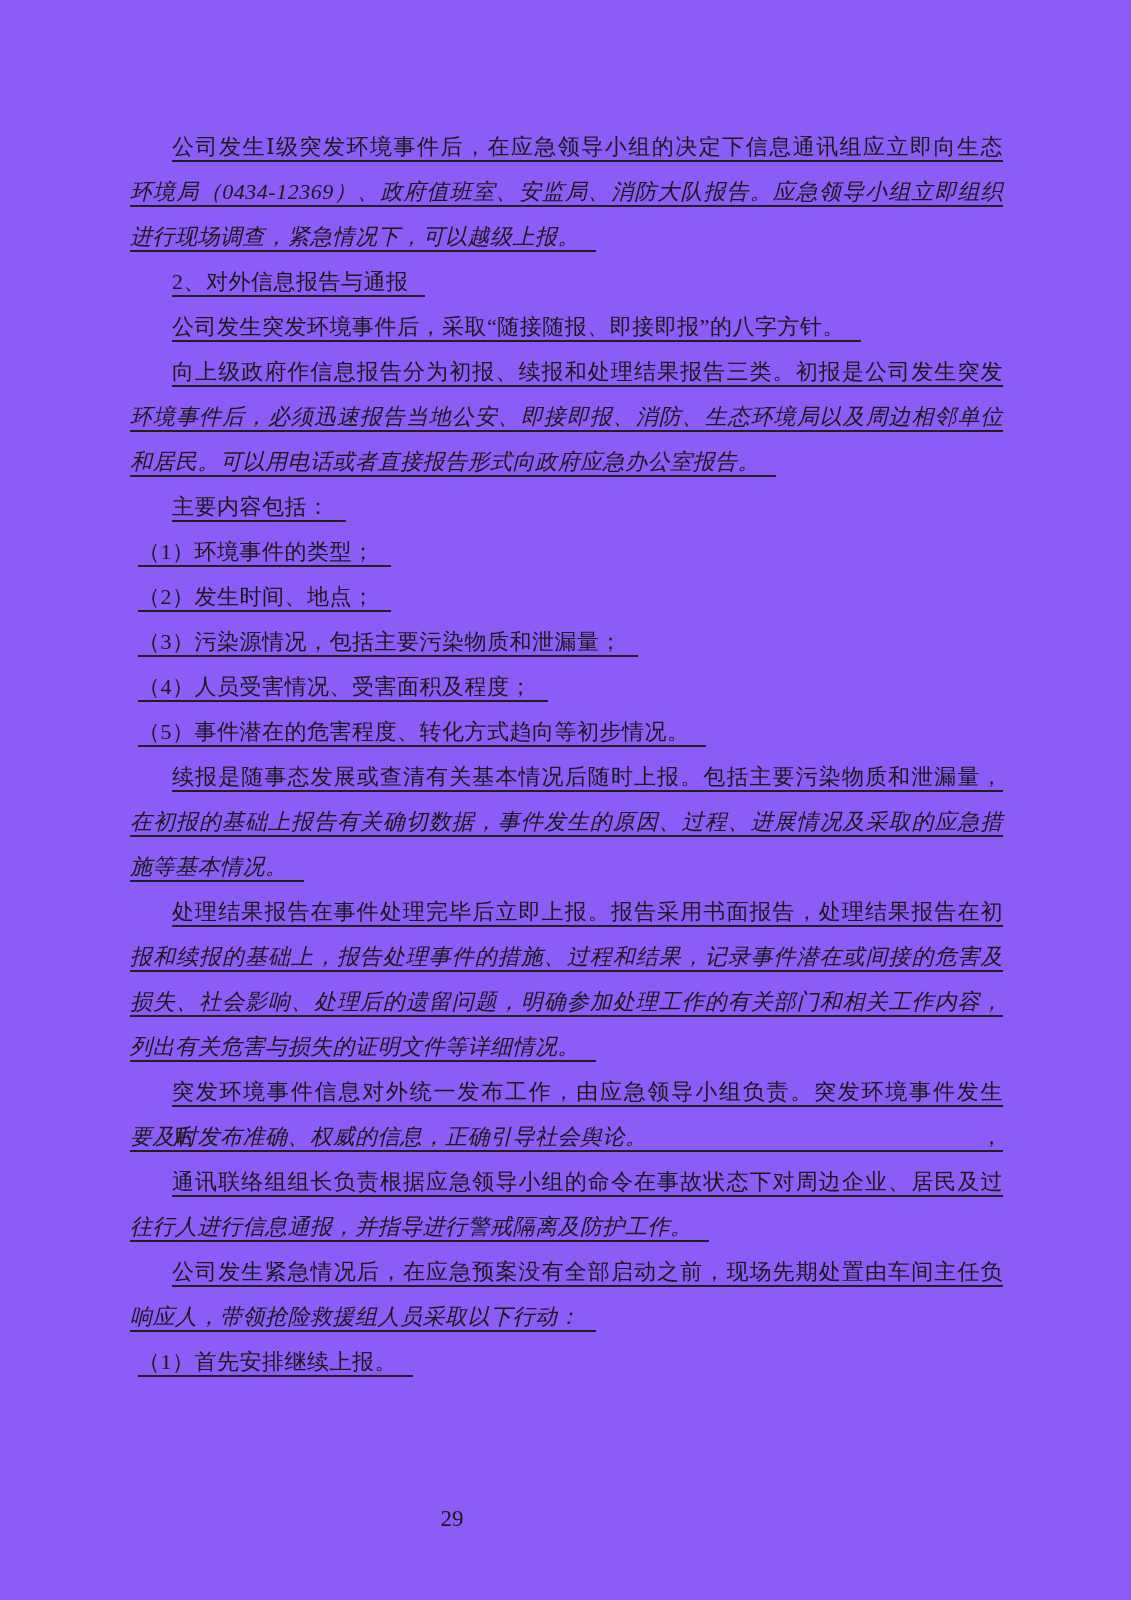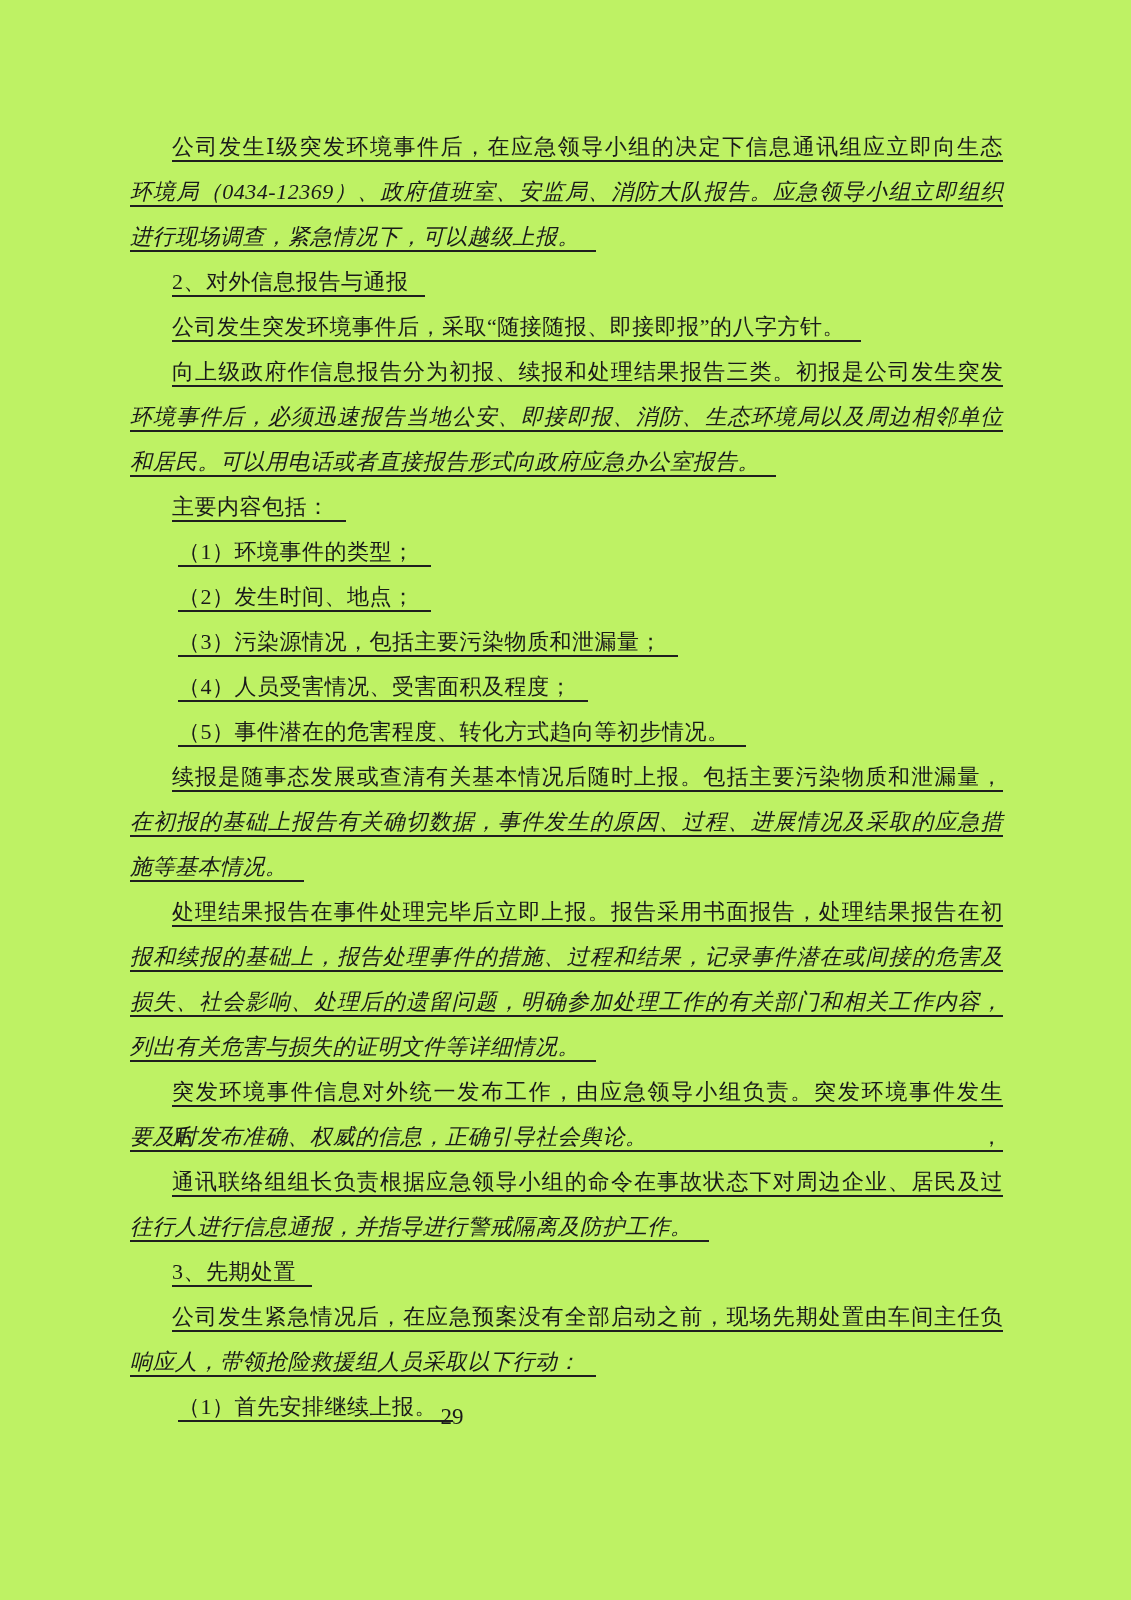--- a/index.html
+++ b/index.html
@@ -10,21 +10,21 @@
     width: 1131px;
     height: 1600px;
     background: #ffffff;
     position: relative;
     font-family: "Liberation Serif", "DejaVu Serif", serif;
     overflow: hidden;
   }
   .page {
     position: absolute;
     inset: 0;
-    background: #bef264;
+    background: #8b5cf6;
   }
   .doc-body {
     position: absolute;
     left: 130px;
     top: 124px;
     width: 873px;
   }
   .line {
     height: 45px;
     line-height: 45px;
@@ -32,33 +32,33 @@
     color: #1a1a1a;
     letter-spacing: 0.5px;
     white-space: nowrap;
   }
   .line.justify {
     white-space: normal;
     text-align: justify;
     text-align-last: justify;
   }
   .ind-para { padding-left: 42px; }
-  .ind-item { padding-left: 8px; margin-left: 40px; }
+  .ind-item { padding-left: 8px; }
   .ind-none { padding-left: 0; font-style: italic; }
   .utext {
     border-bottom: 2px solid #1f1f1f;
     padding-bottom: 1px;
   }
   .endpad {
     padding-right: 16px;
   }
   .page-number {
     position: absolute;
     left: 0;
-    top: 1402px;
+    top: 1504px;
     width: 904px;
     text-align: center;
     font-size: 23px;
     color: #1a1a1a;
     line-height: 30px;
   }
 </style>
 </head>
 <body>
 
@@ -83,19 +83,18 @@
       <div class="line ind-none justify"><span class="utext">在初报的基础上报告有关确切数据，事件发生的原因、过程、进展情况及采取的应急措</span></div>
       <div class="line ind-none"><span class="utext endpad">施等基本情况。</span></div>
       <div class="line ind-para justify"><span class="utext">处理结果报告在事件处理完毕后立即上报。报告采用书面报告，处理结果报告在初</span></div>
       <div class="line ind-none justify"><span class="utext">报和续报的基础上，报告处理事件的措施、过程和结果，记录事件潜在或间接的危害及</span></div>
       <div class="line ind-none justify"><span class="utext">损失、社会影响、处理后的遗留问题，明确参加处理工作的有关部门和相关工作内容，</span></div>
       <div class="line ind-none"><span class="utext endpad">列出有关危害与损失的证明文件等详细情况。</span></div>
       <div class="line ind-para justify"><span class="utext">突发环境事件信息对外统一发布工作，由应急领导小组负责。突发环境事件发生后，</span></div>
       <div class="line ind-none"><span class="utext endpad">要及时发布准确、权威的信息，正确引导社会舆论。</span></div>
       <div class="line ind-para justify"><span class="utext">通讯联络组组长负责根据应急领导小组的命令在事故状态下对周边企业、居民及过</span></div>
       <div class="line ind-none"><span class="utext endpad">往行人进行信息通报，并指导进行警戒隔离及防护工作。</span></div>
-      <div class="line ind-para"><span class="utext endpad">3、先期处置</span></div>
       <div class="line ind-para justify"><span class="utext">公司发生紧急情况后，在应急预案没有全部启动之前，现场先期处置由车间主任负</span></div>
       <div class="line ind-none"><span class="utext endpad">响应人，带领抢险救援组人员采取以下行动：</span></div>
       <div class="line ind-item"><span class="utext endpad">（1）首先安排继续上报。</span></div>
     </div>
   <div class="page-number">29</div>
 </div>
 
 </body></html>

